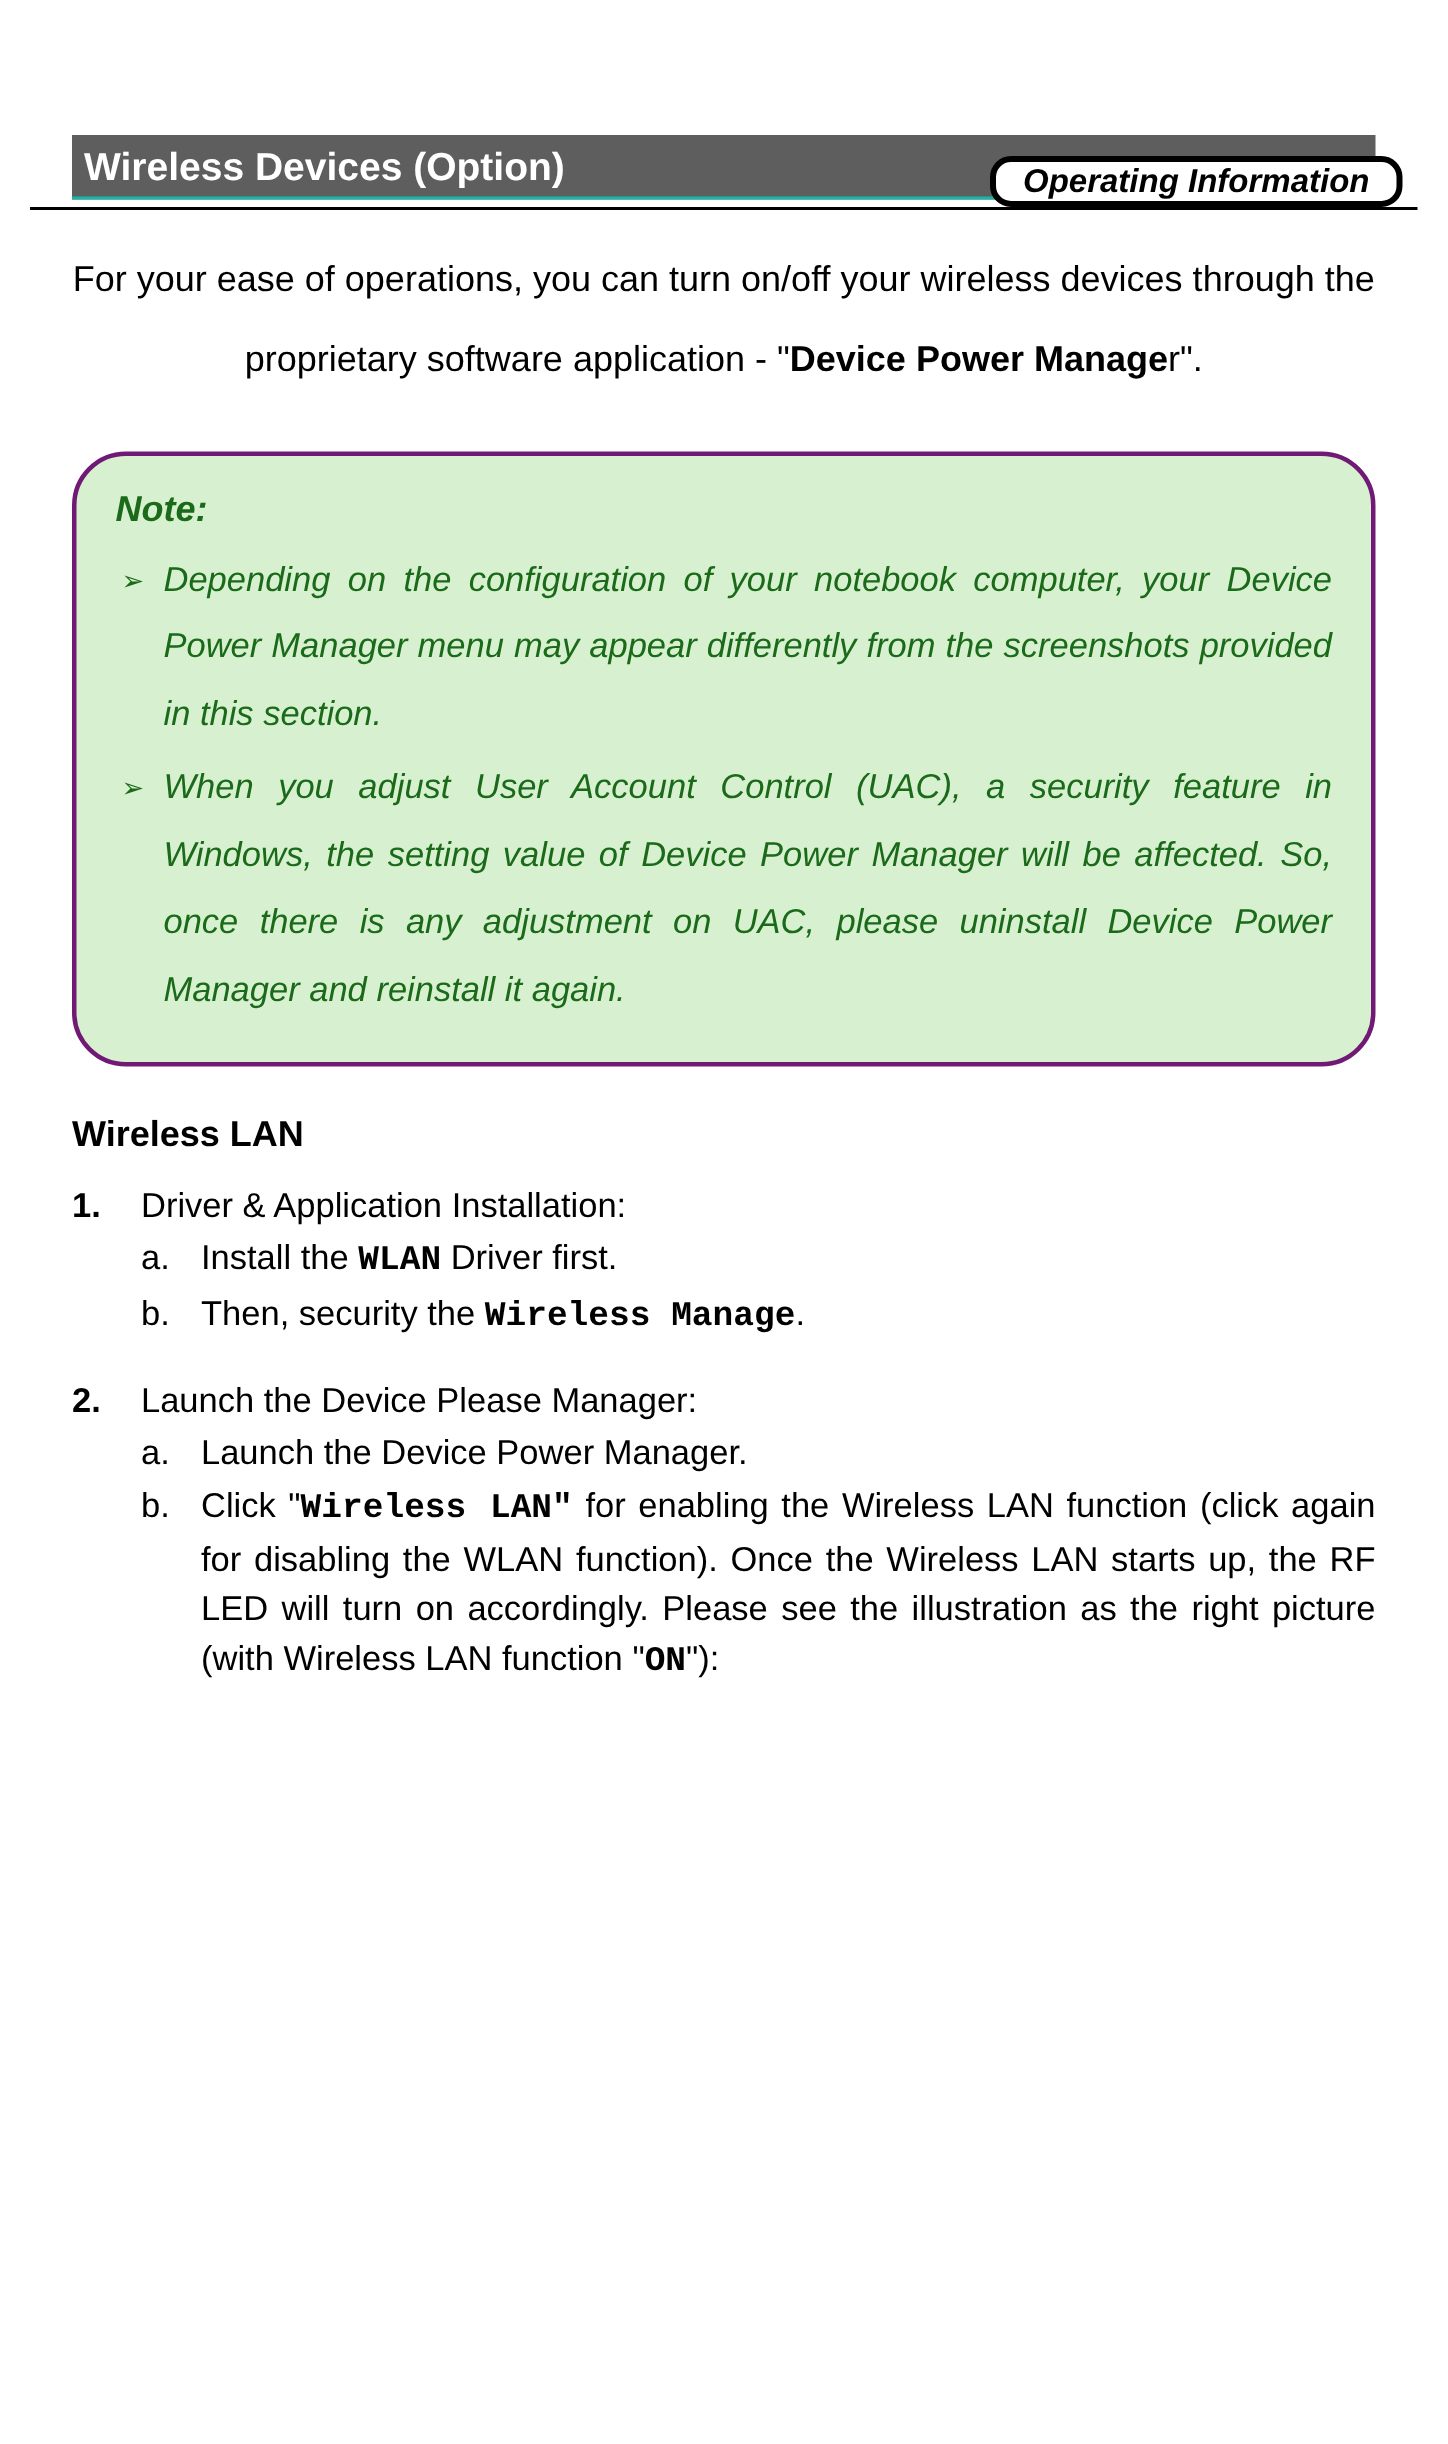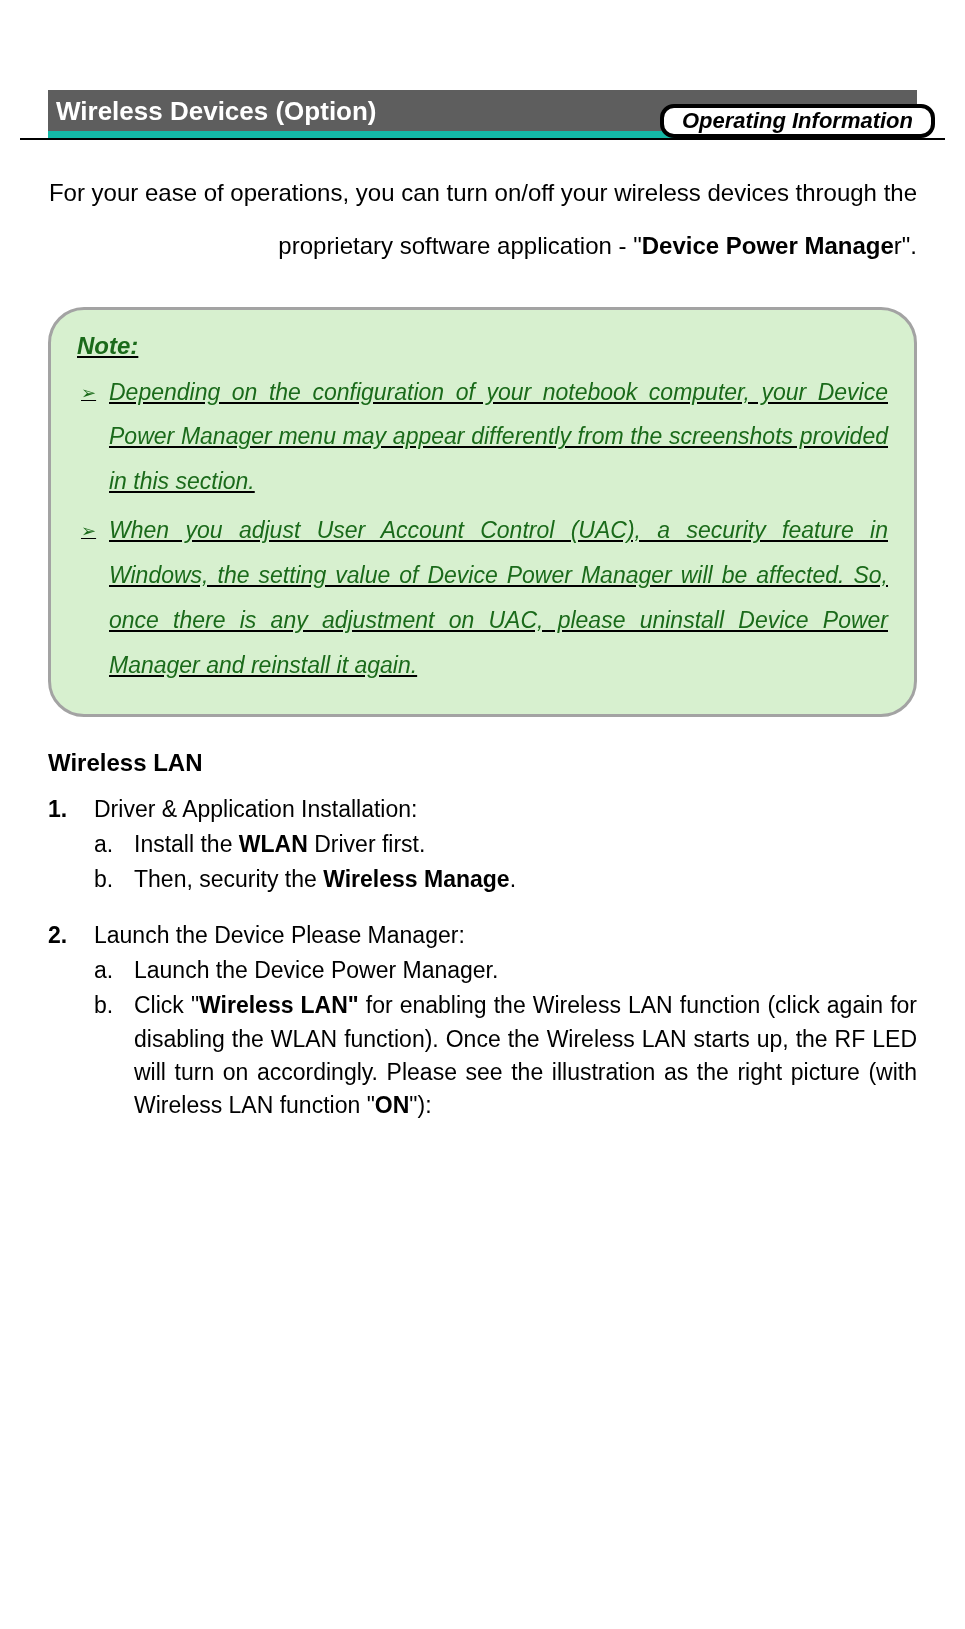--- a/index.html
+++ b/index.html
@@ -14,55 +14,54 @@
     padding: 0 18px; background: #fff;
     font-weight: bold; font-style: italic; font-size: 22px;
   }
 
   
   .section-bar {
     margin-top: 90px;
     background: #5e5e5e; color: #fff;
     font-weight: bold; font-size: 26px;
     padding: 6px 10px 4px 8px;
-    border-bottom: 8px solid #14b8a6;
+    border-bottom: 2px solid #14b8a6;
   }
 
-  .intro { font-size: 24px; line-height: 2.2; margin-top: 28px; text-align: right; }
+  .intro { font-size: 24px; line-height: 2.2; margin-top: 28px; text-align: center; }
   .intro b { font-weight: bold; }
 
   
   .note-box {
     margin-top: 34px;
-    border: 3px solid #a3a3a3;
+    border: 3px solid #701a75;
     border-radius: 36px;
     background: #d7f0cf;
     padding: 22px 26px 22px 26px;
-    text-decoration: underline;
   }
   .note-label { font-weight: bold; font-style: italic; color: #1a6a1a; font-size: 24px; margin-bottom: 10px; }
   .note-list { list-style: none; padding-left: 4px; }
   .note-list li { display: flex; font-style: italic; color: #1a6a1a; font-size: 23px; line-height: 1.95; margin-bottom: 4px; text-align: justify; }
   .note-list li .arrow { flex: 0 0 28px; font-style: normal; font-size: 18px; padding-top: 6px; }
   .note-list li .txt { flex: 1; }
 
   
   .subhead { font-weight: bold; font-size: 24px; margin-top: 32px; margin-bottom: 16px; }
 
   ol.top { list-style: none; counter-reset: top; }
   ol.top > li { counter-increment: top; font-size: 23px; line-height: 1.45; margin-bottom: 22px; }
   ol.top > li > .num-row { display: flex; }
   ol.top > li > .num-row::before { content: counter(top) "."; font-weight: bold; width: 46px; flex: 0 0 46px; }
   ol.top > li > .num-row .title { font-weight: normal; }
 
   ol.sub { list-style: none; counter-reset: sub; padding-left: 46px; margin-top: 2px; }
   ol.sub > li { counter-increment: sub; display: flex; font-size: 23px; line-height: 1.45; margin-bottom: 2px; text-align: justify; }
   ol.sub > li::before { content: counter(sub, lower-alpha) "."; width: 40px; flex: 0 0 40px; }
   ol.sub > li .body { flex: 1; }
-  ol.sub > li .body b { font-weight: bold; }
+  ol.sub > li .body b { font-weight: bold; font-family: Liberation Mono, monospace; }
 
   
   .illustration-space { height: 440px; }
 </style>
 </head>
 <body>
 
 <div class="page">
 
   <div class="top-rule"></div>

